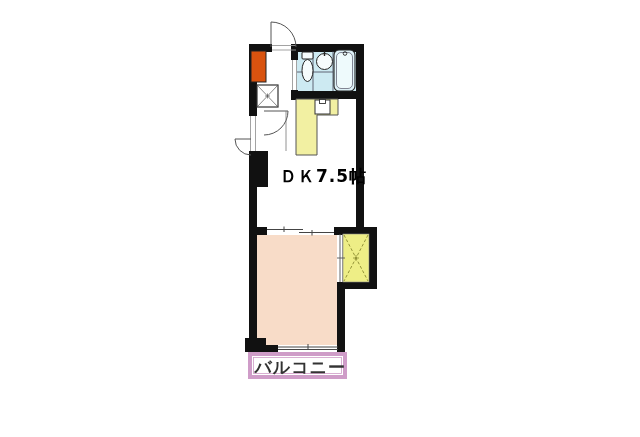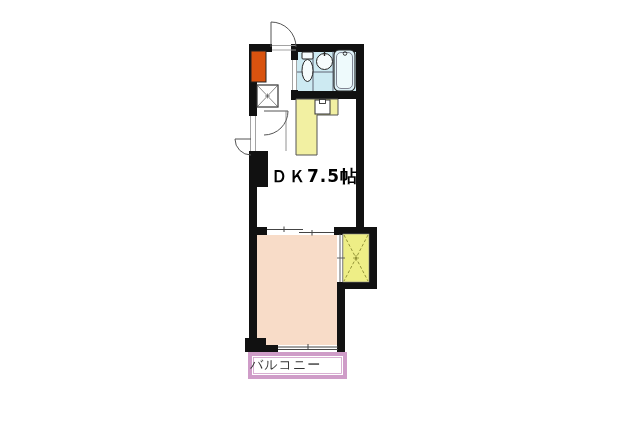--- a/index.html
+++ b/index.html
@@ -1,22 +1,22 @@
 <!DOCTYPE html>
 <html><head>
 <meta charset="utf-8">
 <style>
   html,body{margin:0;padding:0;background:#ffffff;}
   body{font-family:"DejaVu Sans","Liberation Sans",sans-serif;}
   .canvas{position:relative;width:640px;height:437px;background:#ffffff;overflow:hidden;}
   .plan-svg{position:absolute;left:0;top:0;}
-  .lbl{position:absolute;text-align:left;color:#000;white-space:nowrap;margin-left:8px;}
+  .lbl{position:absolute;text-align:right;color:#000;white-space:nowrap;}
   .lbl-dk{left:263px;top:165px;width:104px;font-size:17px;font-weight:bold;letter-spacing:1px;}
   .lbl-room{left:242px;top:275px;width:104px;font-size:17px;font-weight:bold;letter-spacing:0.5px;}
-  .lbl-balcony{left:242px;top:356px;width:104px;font-size:13px;font-weight:400;color:#333;letter-spacing:1px;}
+  .lbl-balcony{left:242px;top:356px;width:104px;font-size:17px;font-weight:700;color:#333;letter-spacing:1px;}
 </style>
 </head>
 <body>
 
 <div class="canvas">
   <svg class="plan-svg" width="640" height="437" viewBox="0 0 640 437">
 
     <rect x="297" y="51" width="59" height="41" fill="#cdeaf2"></rect>
     <rect x="257" y="235" width="80" height="110" fill="#f8dcc8"></rect>
 

